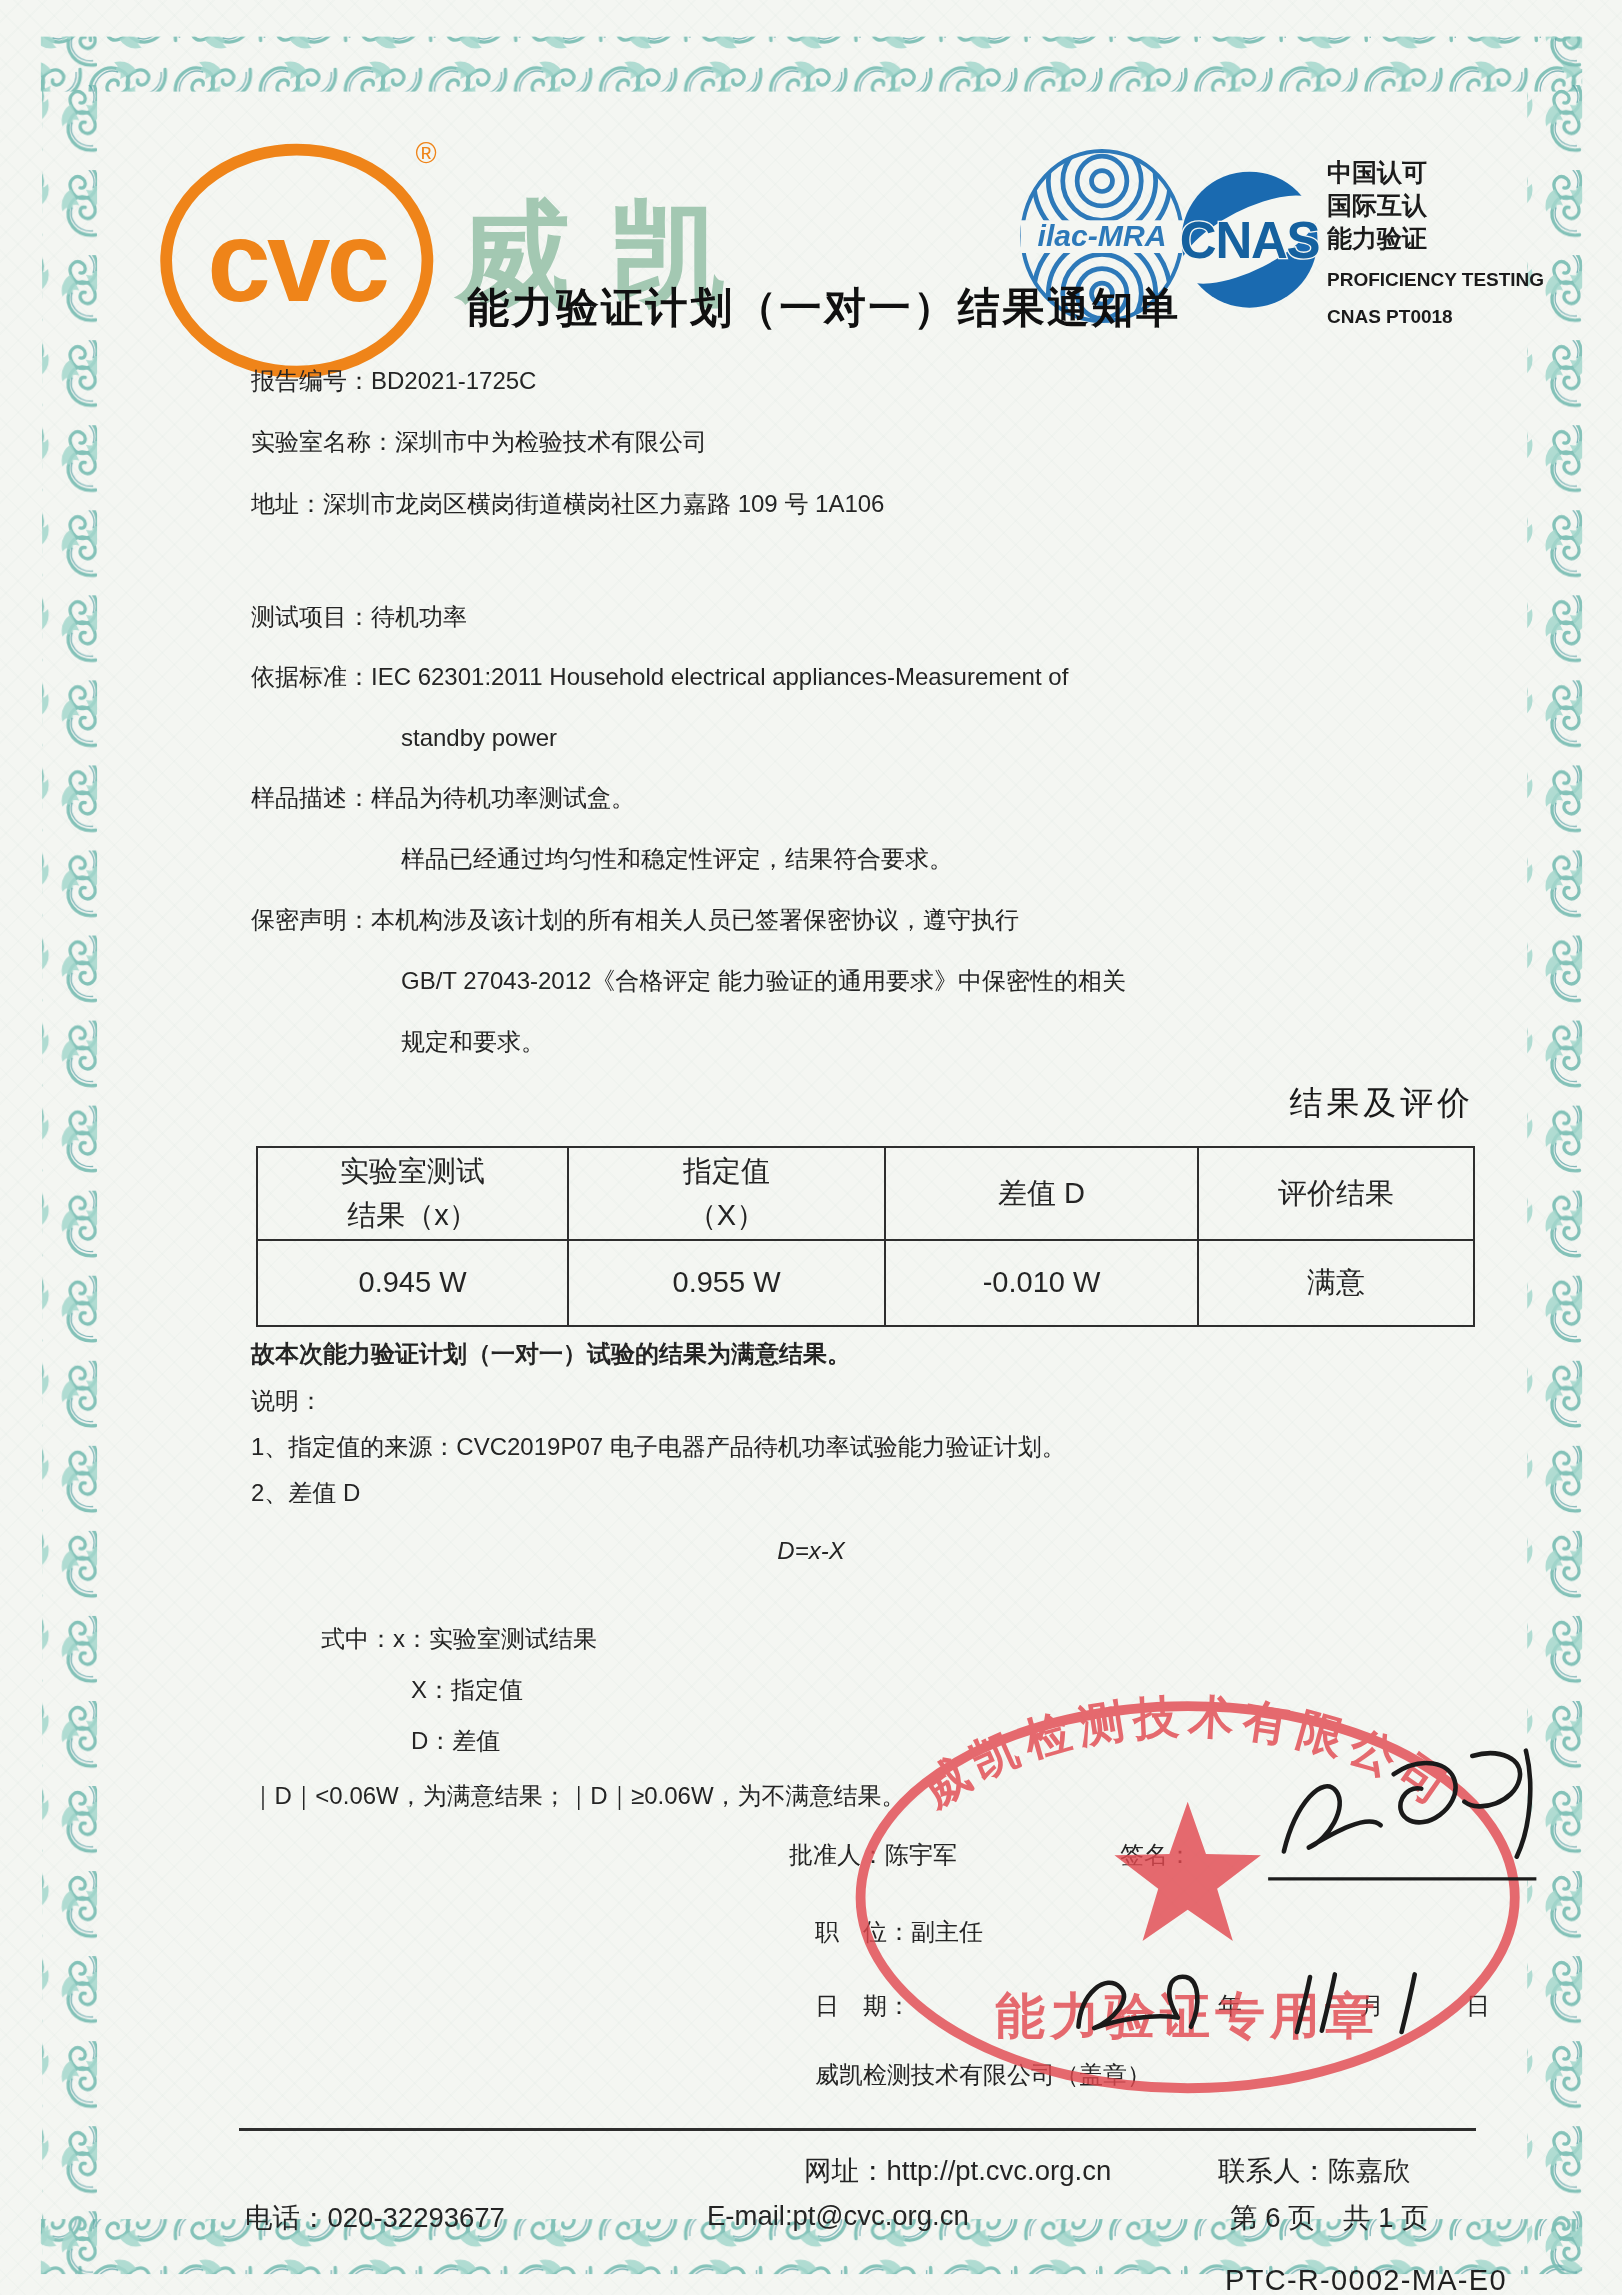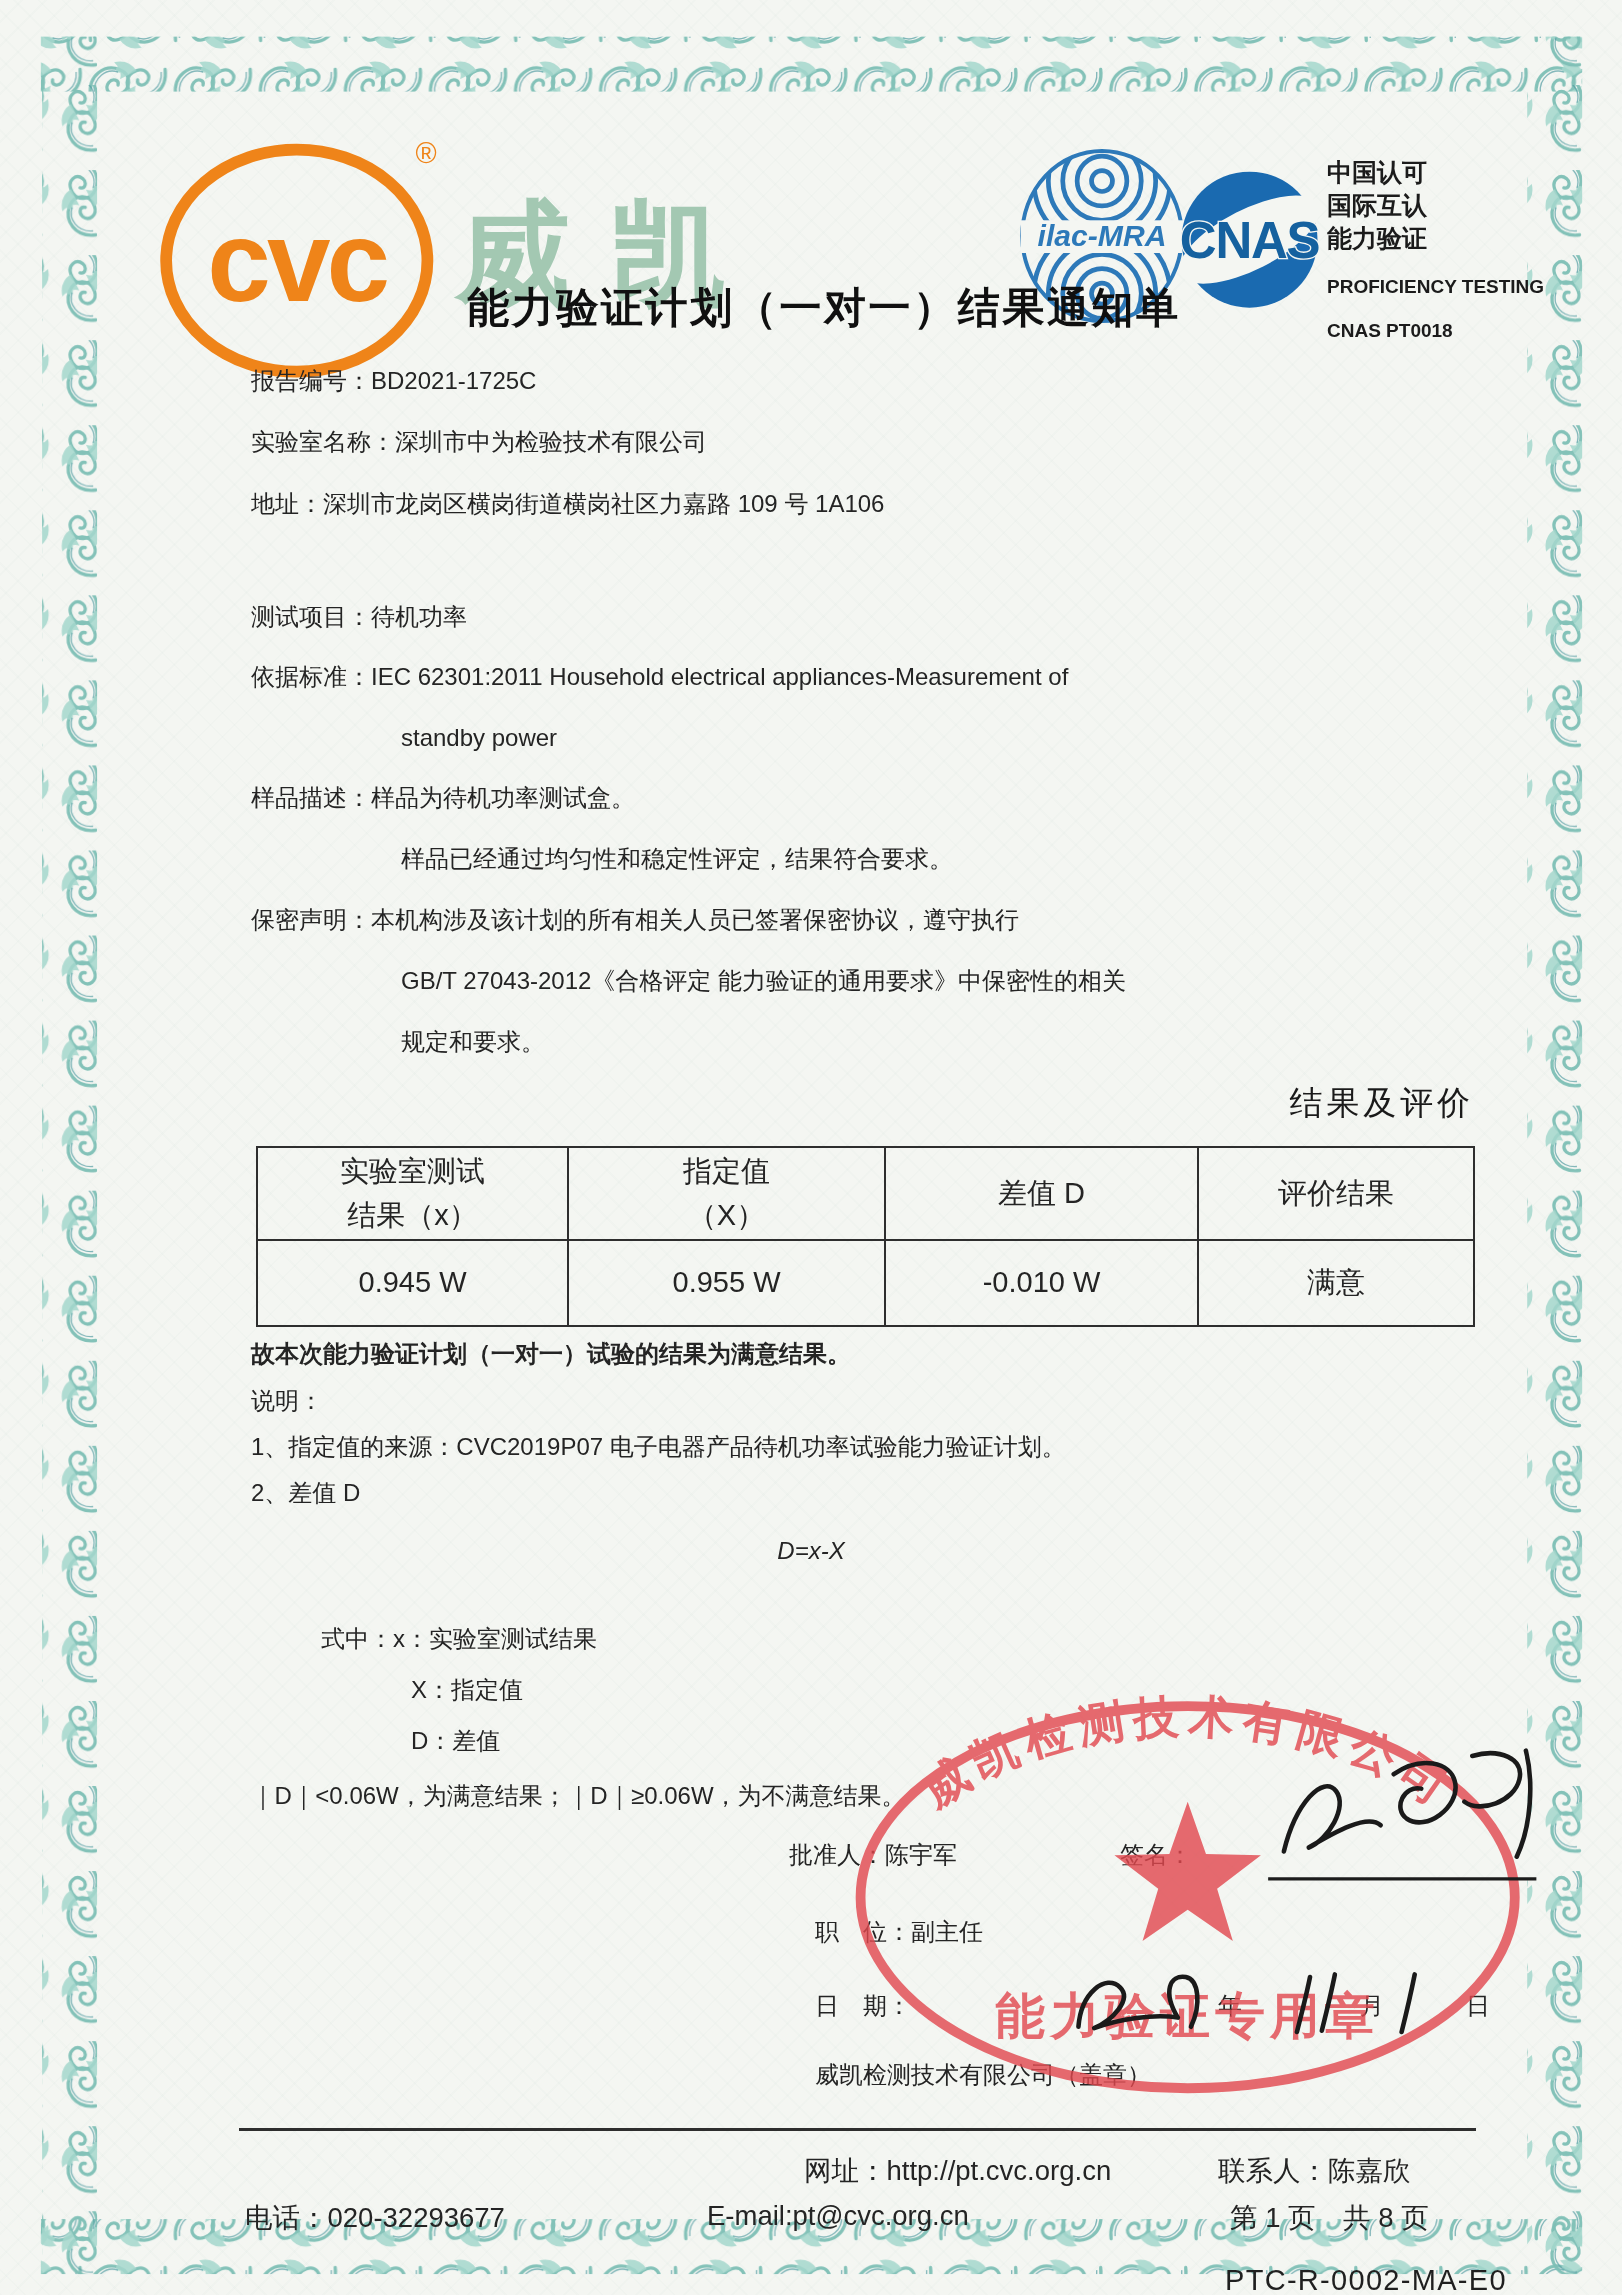--- a/index.html
+++ b/index.html
@@ -19,21 +19,21 @@
   .bold{font-weight:bold;}
   .center-line{left:124px; width:1374px; text-align:center; white-space:normal;}
   .brand-cn{
     position:absolute; left:455px; top:178px;
     font-family:"Liberation Serif", serif; font-weight:bold;
     font-size:115px; letter-spacing:41px; color:#a3c8b2;
     text-shadow:0 0 1.3px rgba(255,255,255,.6);
   }
   .acc-block{position:absolute; left:1327px; top:156px; line-height:1.32;}
   .acc-cn{font-size:25px; font-weight:bold; color:#1b1b1b;}
-  .acc-en{font-size:19px; font-weight:bold; color:#1b1b1b; margin-top:19px;}
+  .acc-en{font-size:19px; font-weight:bold; color:#1b1b1b; margin-top:12px;}
   .doc-title{position:absolute; top:280px; left:124px; width:1400px; text-align:center;
     font-size:42px; font-weight:bold; color:#101010; letter-spacing:2.6px;}
   .tbl-title{position:absolute; top:1081px; left:256px; width:1218px; text-align:right;
     font-size:33px; color:#1a1a1a; letter-spacing:3.9px;}
   .rtable{
     position:absolute; left:256px; top:1146px;
     display:grid; grid-template-columns:311px 317px 313px 274px; grid-template-rows:93px 84px;
     border:2.6px solid #2e2e2e; box-sizing:content-box; background:transparent;
   }
   .cell{
@@ -217,17 +217,17 @@
       <path d="M2040,3018 C2034,3048 2026,3080 2020,3104"></path>
       <path d="M2162,3018 C2156,3048 2148,3082 2142,3106"></path>
     </g>
   </svg>
 
   <div class="sepline"></div>
   <div class="footer-t" style="left:804px; top:2153px;">网址：http://pt.cvc.org.cn</div>
   <div class="footer-t" style="left:1218px; top:2153px;">联系人：陈嘉欣</div>
   <div class="footer-t" style="left:245px;  top:2200px;">电话：020-32293677</div>
   <div class="footer-t" style="left:707px; top:2200px;">E-mail:pt@cvc.org.cn</div>
-  <div class="footer-t" style="left:1230px; top:2200px;">第 1 页　共 8 页</div>
+  <div class="footer-t" style="left:1230px; top:2200px;">第 6 页　共 1 页</div>
   <div class="ptc">PTC-R-0002-MA-E0</div>
 
 </div>
 
 
 </body></html>

